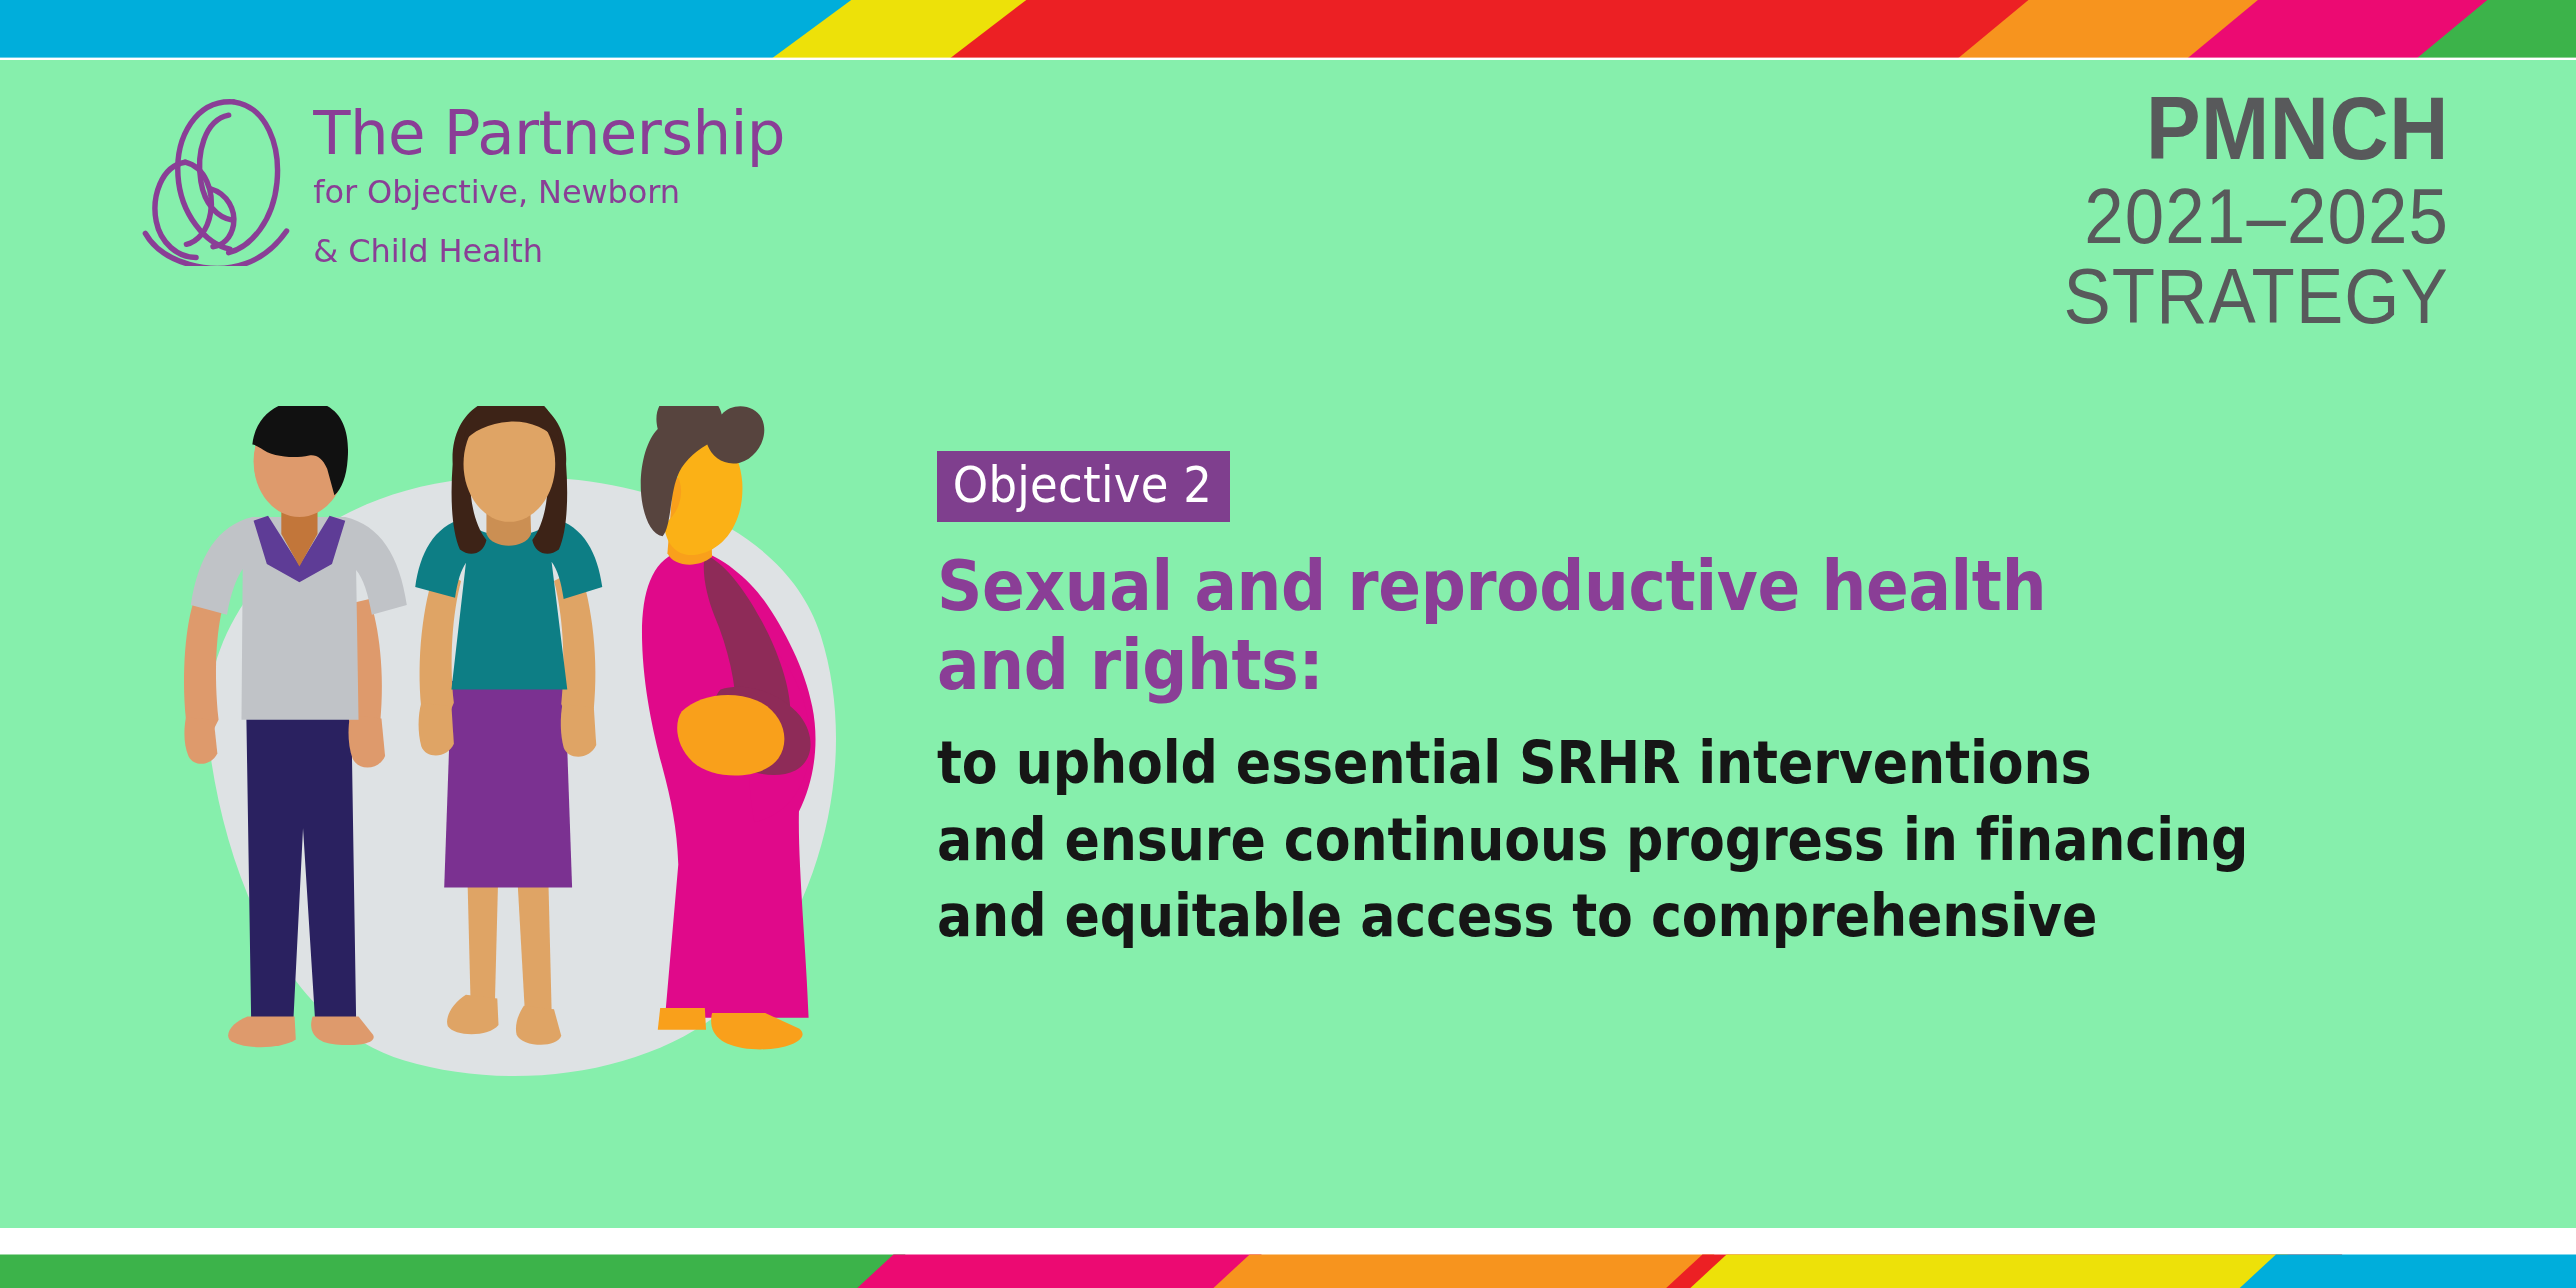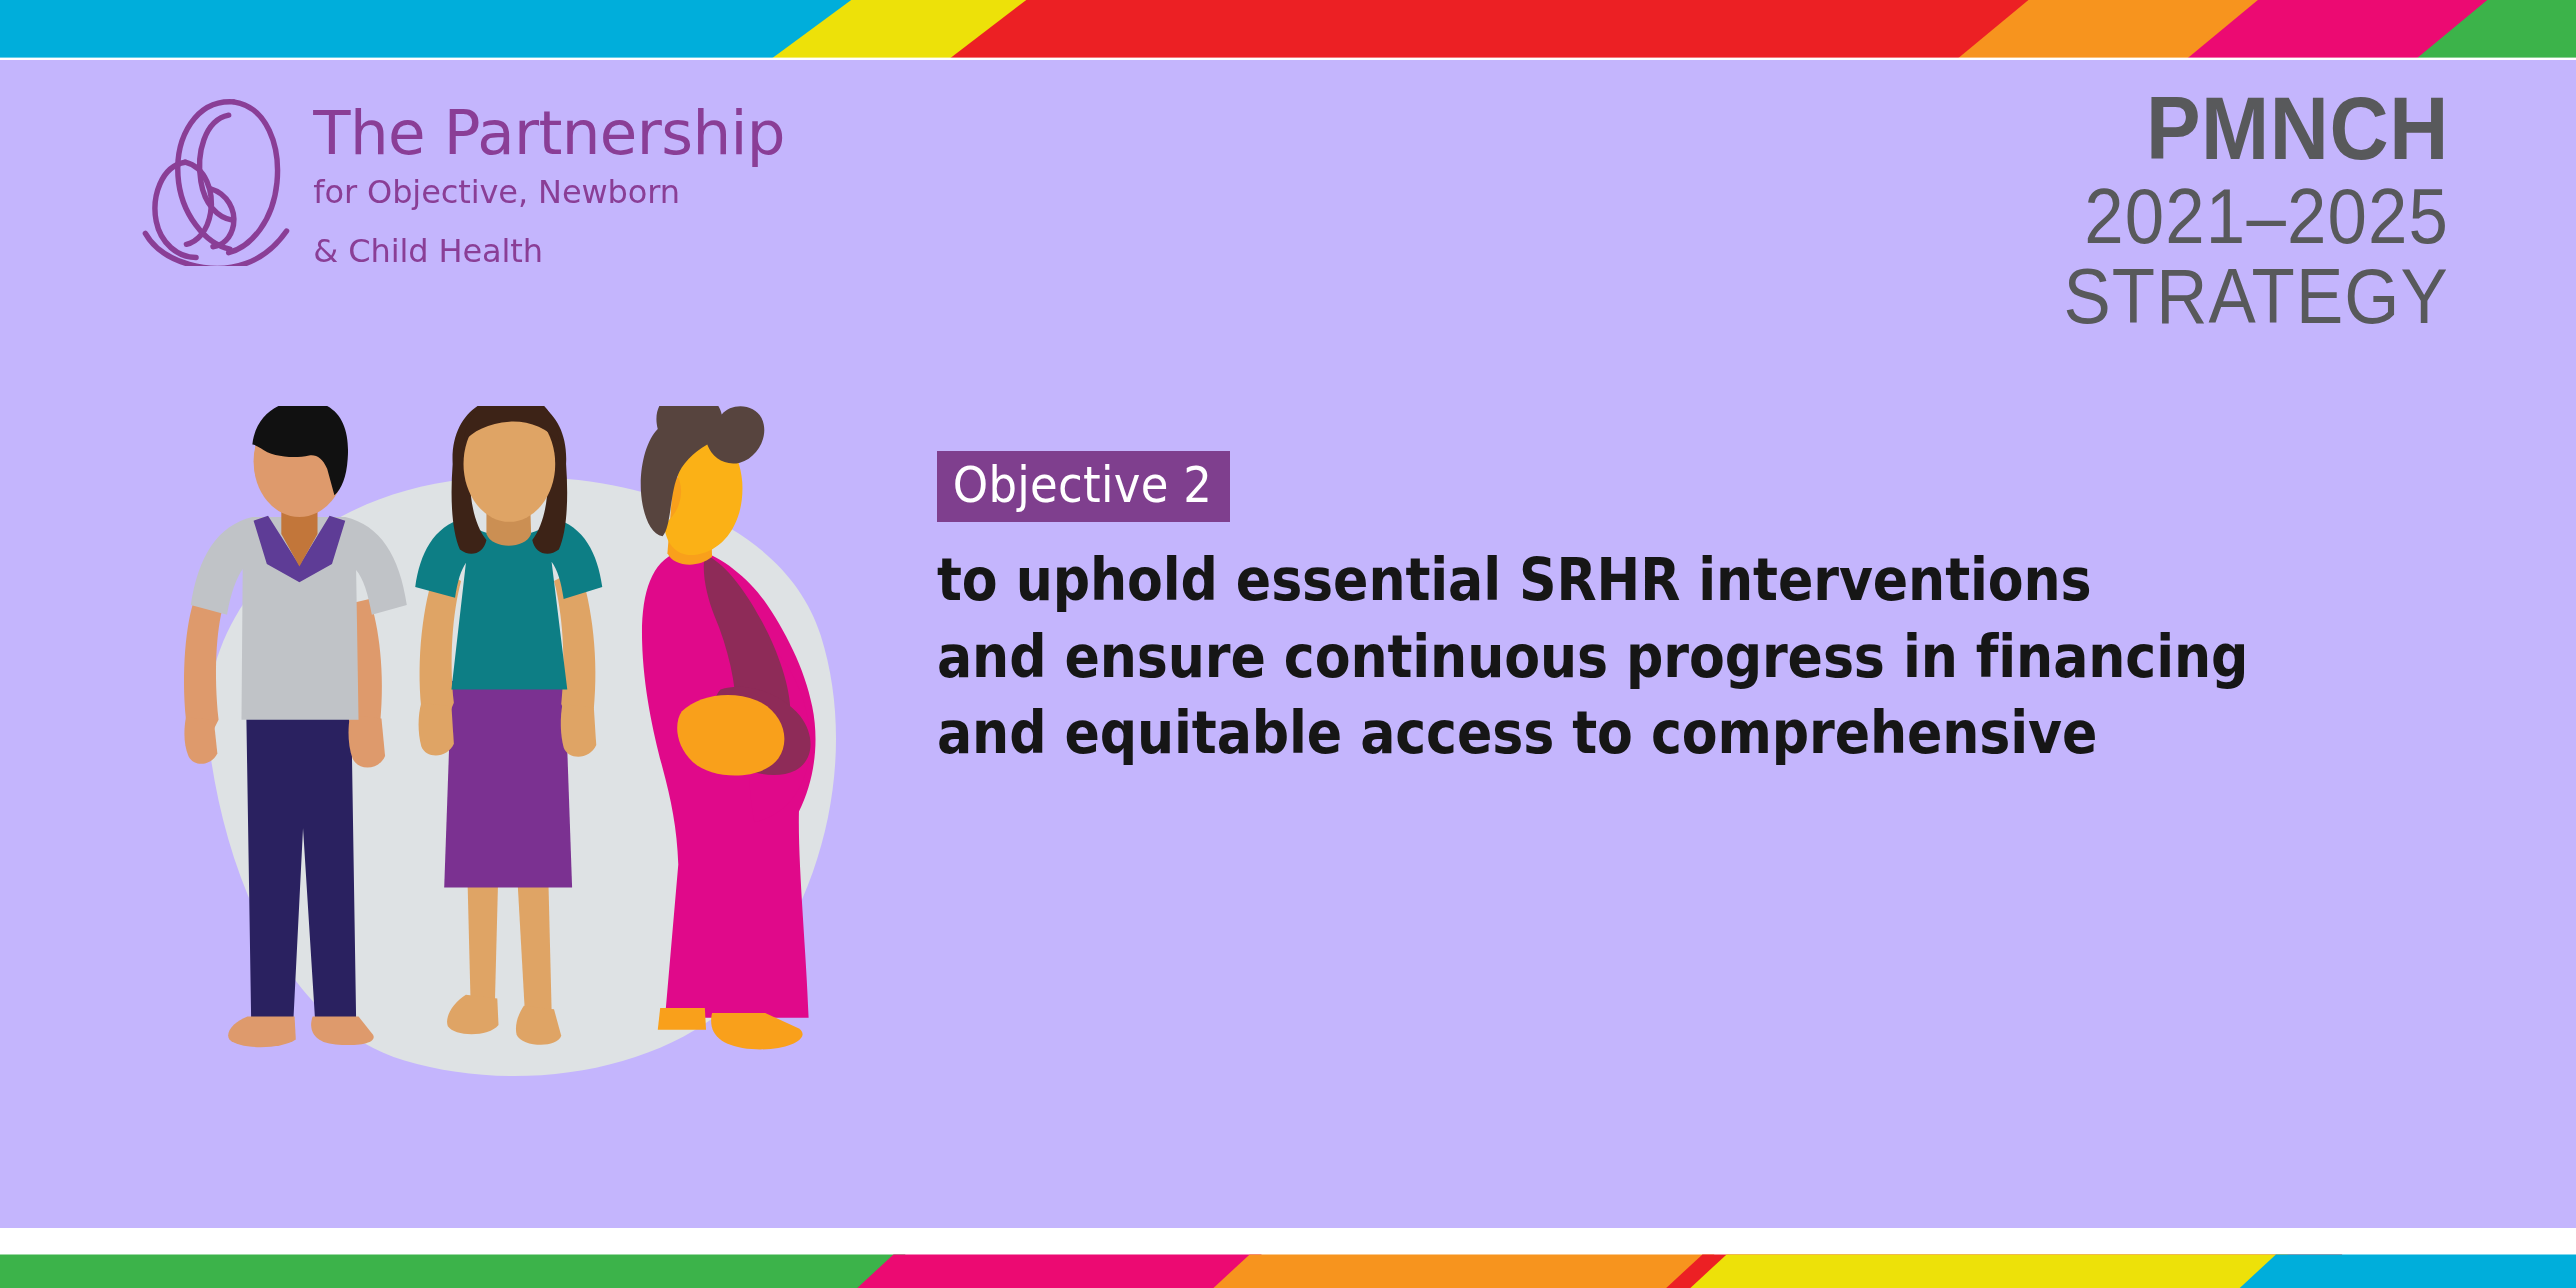--- a/index.html
+++ b/index.html
@@ -8,21 +8,21 @@
     padding: 0;
     background: #ffffff;
   }
   body {
     font-family: "Liberation Sans", sans-serif;
   }
   #card {
     position: relative;
     width: 2576px;
     height: 1288px;
-    background: #c4b5fd;
+    background: #86efac;
     overflow: hidden;
   }
 
   
   .stripe-band {
     position: absolute;
     left: 0;
     width: 2576px;
     height: 60px;
     overflow: hidden;
@@ -284,20 +284,24 @@
                  C 962 -6 1000 -4 1012 20 C 1026 48 1006 86 976 94
                  C 952 100 930 86 922 64 C 898 78 880 96 872 118
                  C 860 150 862 200 848 216 C 826 212 814 176 812 140 C 810 96 822 56 840 38 Z"></path>
       </g>
     </svg>
   </div>
 
   <div id="content">
     <div id="objective-badge">Objective 2</div>
 
+    <div id="objective-heading">
+      <span class="txt-line">Sexual and reproductive health</span>
+      <span class="txt-line">and rights:</span>
+    </div>
 
     <div id="objective-body">
       <span class="txt-line">to uphold essential SRHR interventions</span>
       <span class="txt-line">and ensure continuous progress in financing</span>
       <span class="txt-line">and equitable access to comprehensive</span>
     </div>
   </div>
 
   <div class="stripe-band" id="stripe-bottom">
     <svg viewBox="0 0 4267 100" preserveAspectRatio="none" aria-hidden="true">

